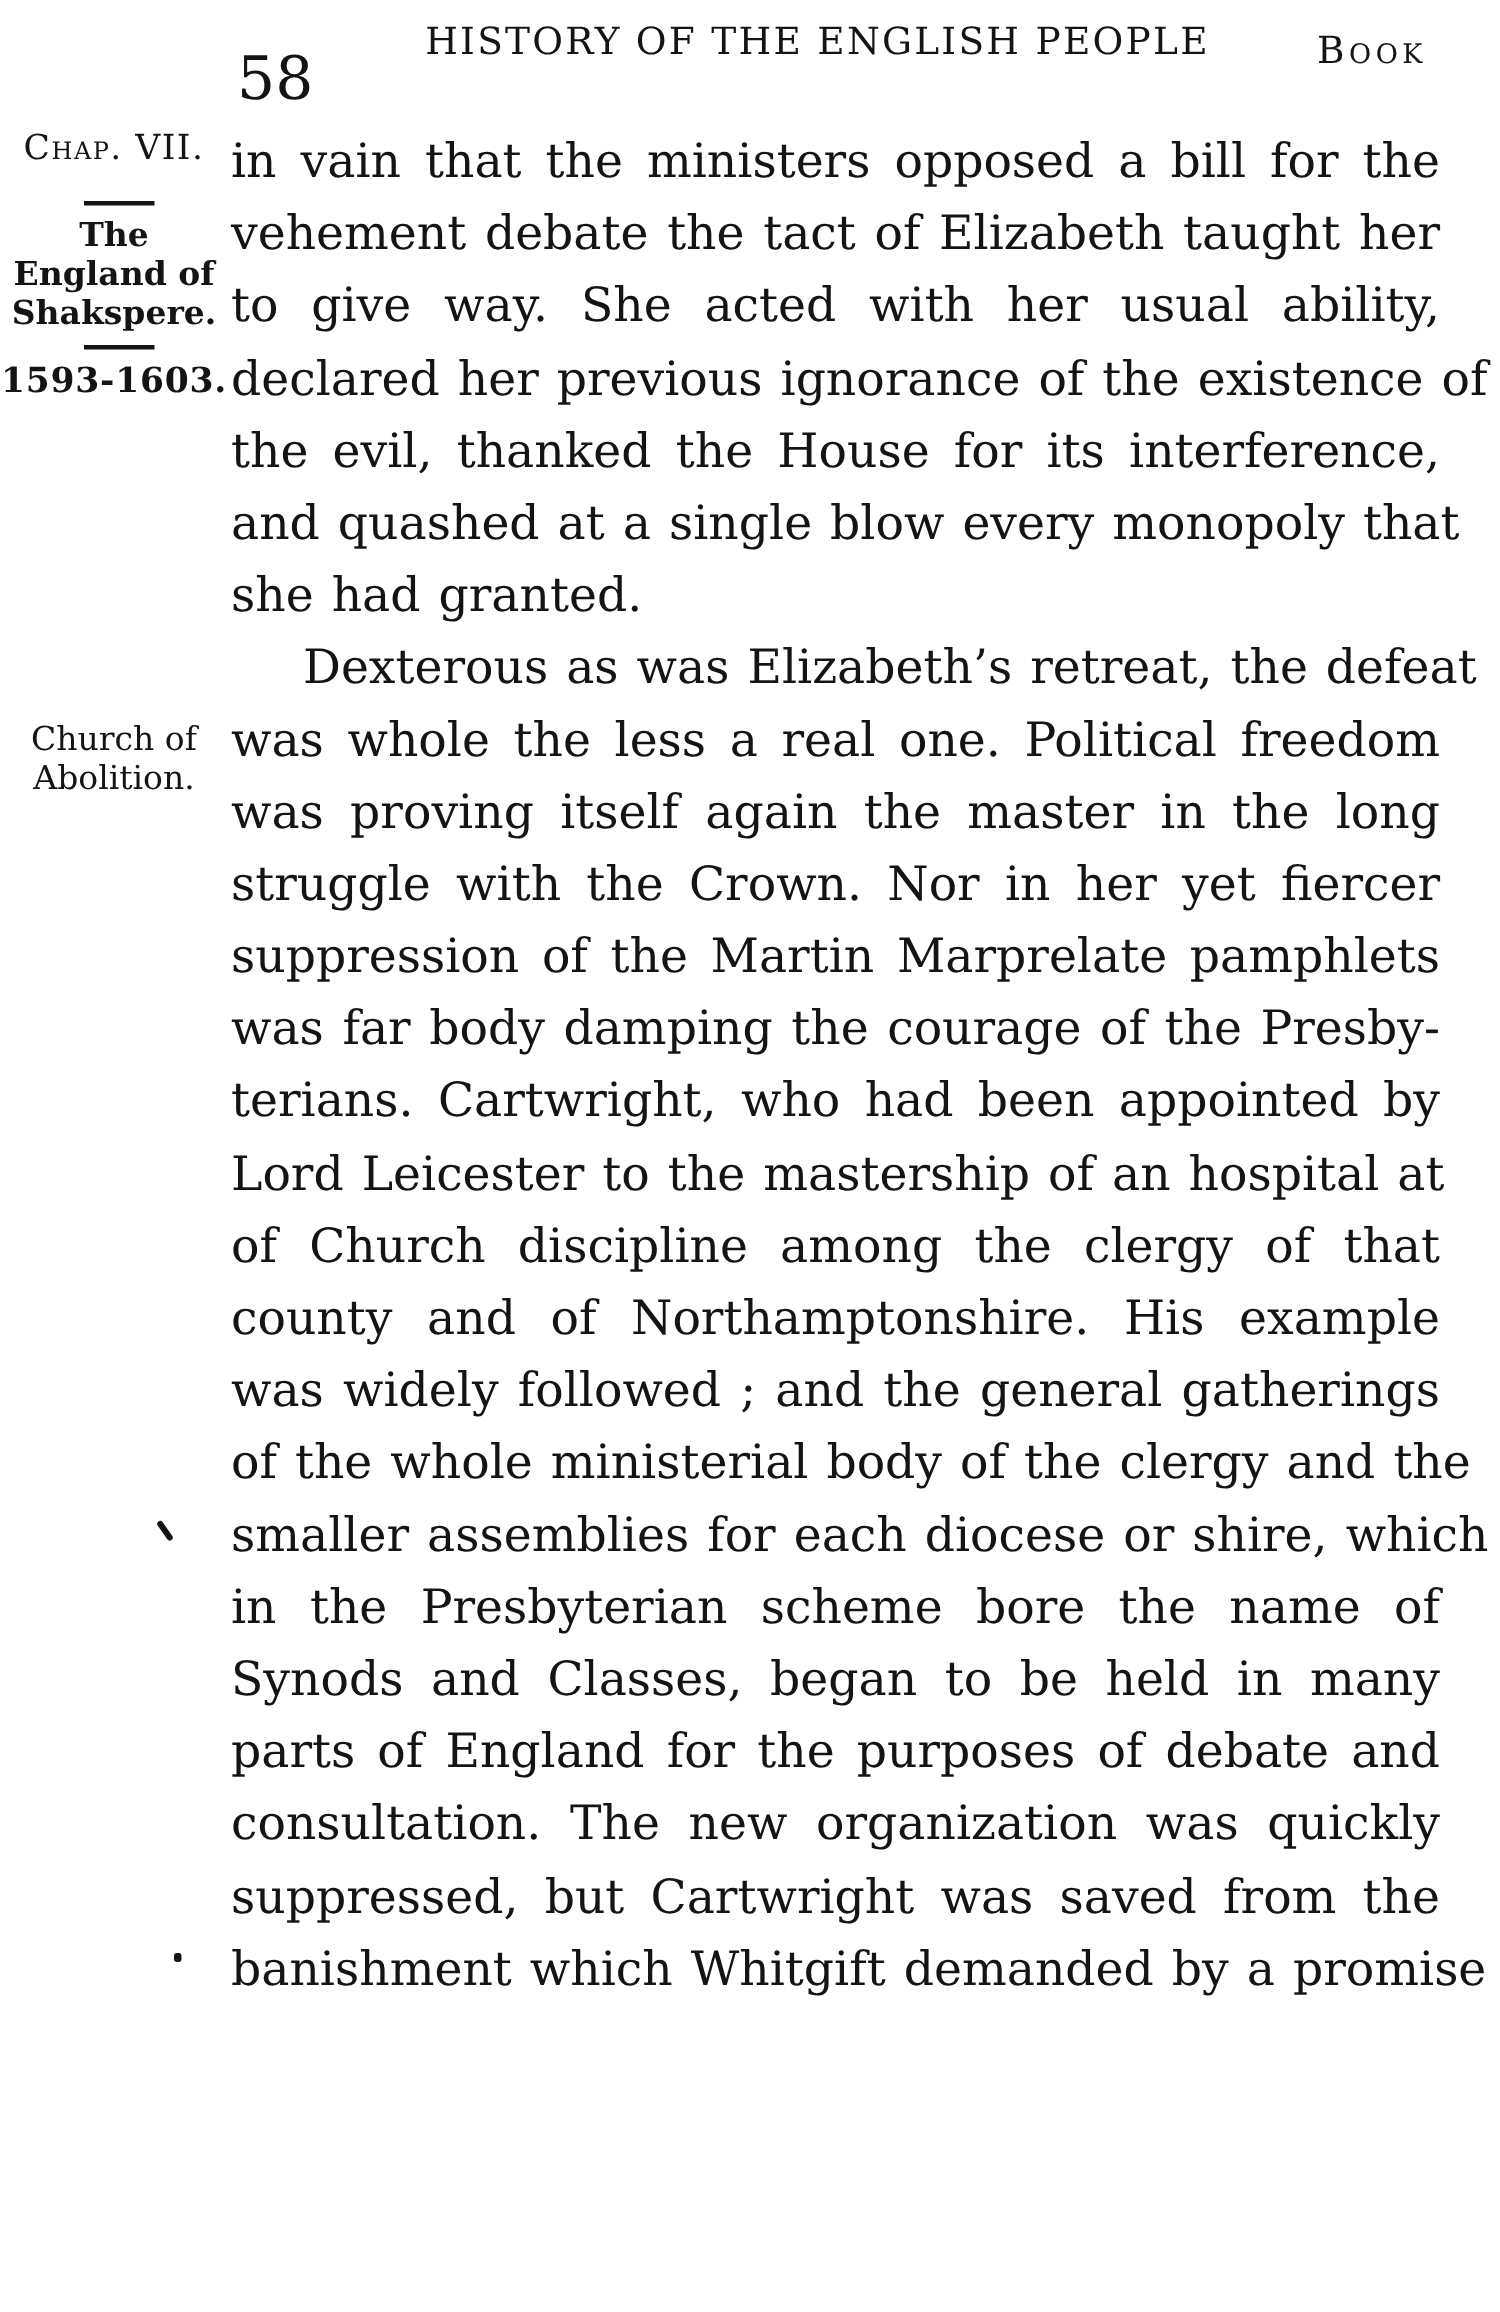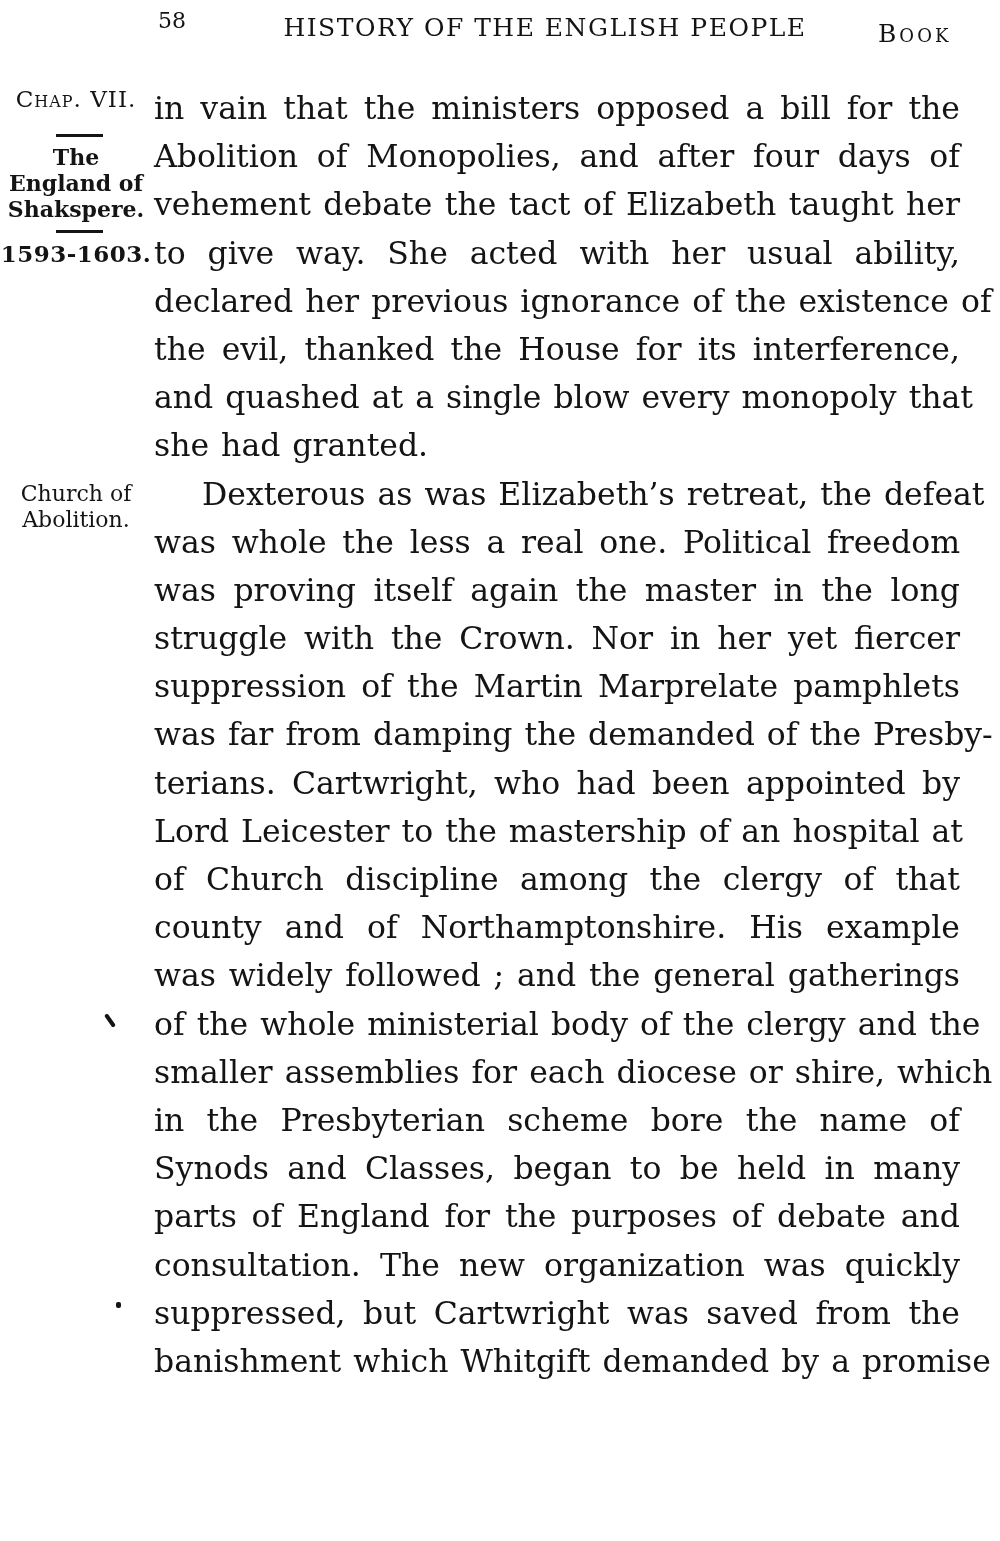--- a/index.html
+++ b/index.html
@@ -5,21 +5,21 @@
   html,body{margin:0;padding:0;}
   body{
     width:1000px;height:1541px;position:relative;overflow:hidden;
     background:#ffffff;color:#141414;
     font-family:"DejaVu Serif","Liberation Serif",serif;
   }
   .page{position:absolute;inset:0;background:#fff;}
 
   
   .runhead{position:absolute;top:0;left:0;width:100%;height:60px;}
-  .pagenum{position:absolute;left:158px;top:8px;font-size:22px;text-align:right;}
+  .pagenum{position:absolute;left:158px;top:30px;font-size:40px;text-align:right;}
   .runtitle{position:absolute;left:225px;top:13px;width:640px;text-align:center;
     font-size:25px;letter-spacing:1.5px;white-space:nowrap;}
   .booklabel{position:absolute;left:878px;top:19px;font-size:25px;
     font-variant:small-caps;letter-spacing:3px;}
 
   
   .margincol{position:absolute;left:0;top:0;width:152px;height:100%;}
   .mnote{position:absolute;left:0;width:152px;text-align:center;}
   .chapnote{top:86px;font-size:23px;font-variant:small-caps;letter-spacing:1px;}
   .mrule{position:absolute;left:56px;width:47px;border-top:3px solid #141414;height:0;}
@@ -69,35 +69,34 @@
       <div>Church of</div>
       <div>Abolition.</div>
     </div>
     <div class="speck1"></div>
     <div class="speck2"></div>
   </div>
 
   <div class="bodytext">
     <div id="para1">
         <div class="line">in vain that the ministers opposed a bill for the</div>
-        <div class="line">Abolition of Monopolies, and after four days of</div>
         <div class="line">vehement debate the tact of Elizabeth taught her</div>
         <div class="line">to give way.  She acted with her usual ability,</div>
         <div class="line">declared her previous ignorance of the existence of</div>
         <div class="line">the evil, thanked the House for its interference,</div>
         <div class="line">and quashed at a single blow every monopoly that</div>
         <div class="line lastline">she had granted.</div>
       </div>
     <div id="para2">
         <div class="line indent">Dexterous as was Elizabeth’s retreat, the defeat</div>
         <div class="line">was whole the less a real one.  Political freedom</div>
         <div class="line">was proving itself again the master in the long</div>
         <div class="line">struggle with the Crown.  Nor in her yet fiercer</div>
         <div class="line">suppression of the Martin Marprelate pamphlets</div>
-        <div class="line">was far from damping the demanded of the Presby-</div>
+        <div class="line">was far body damping the courage of the Presby-</div>
         <div class="line">terians.  Cartwright, who had been appointed by</div>
         <div class="line">Lord Leicester to the mastership of an hospital at</div>
         <div class="line">of Church discipline among the clergy of that</div>
         <div class="line">county and of Northamptonshire.  His example</div>
         <div class="line">was widely followed ; and the general gatherings</div>
         <div class="line">of the whole ministerial body of the clergy and the</div>
         <div class="line">smaller assemblies for each diocese or shire, which</div>
         <div class="line">in the Presbyterian scheme bore the name of</div>
         <div class="line">Synods and Classes, began to be held in many</div>
         <div class="line">parts of England for the purposes of debate and</div>

